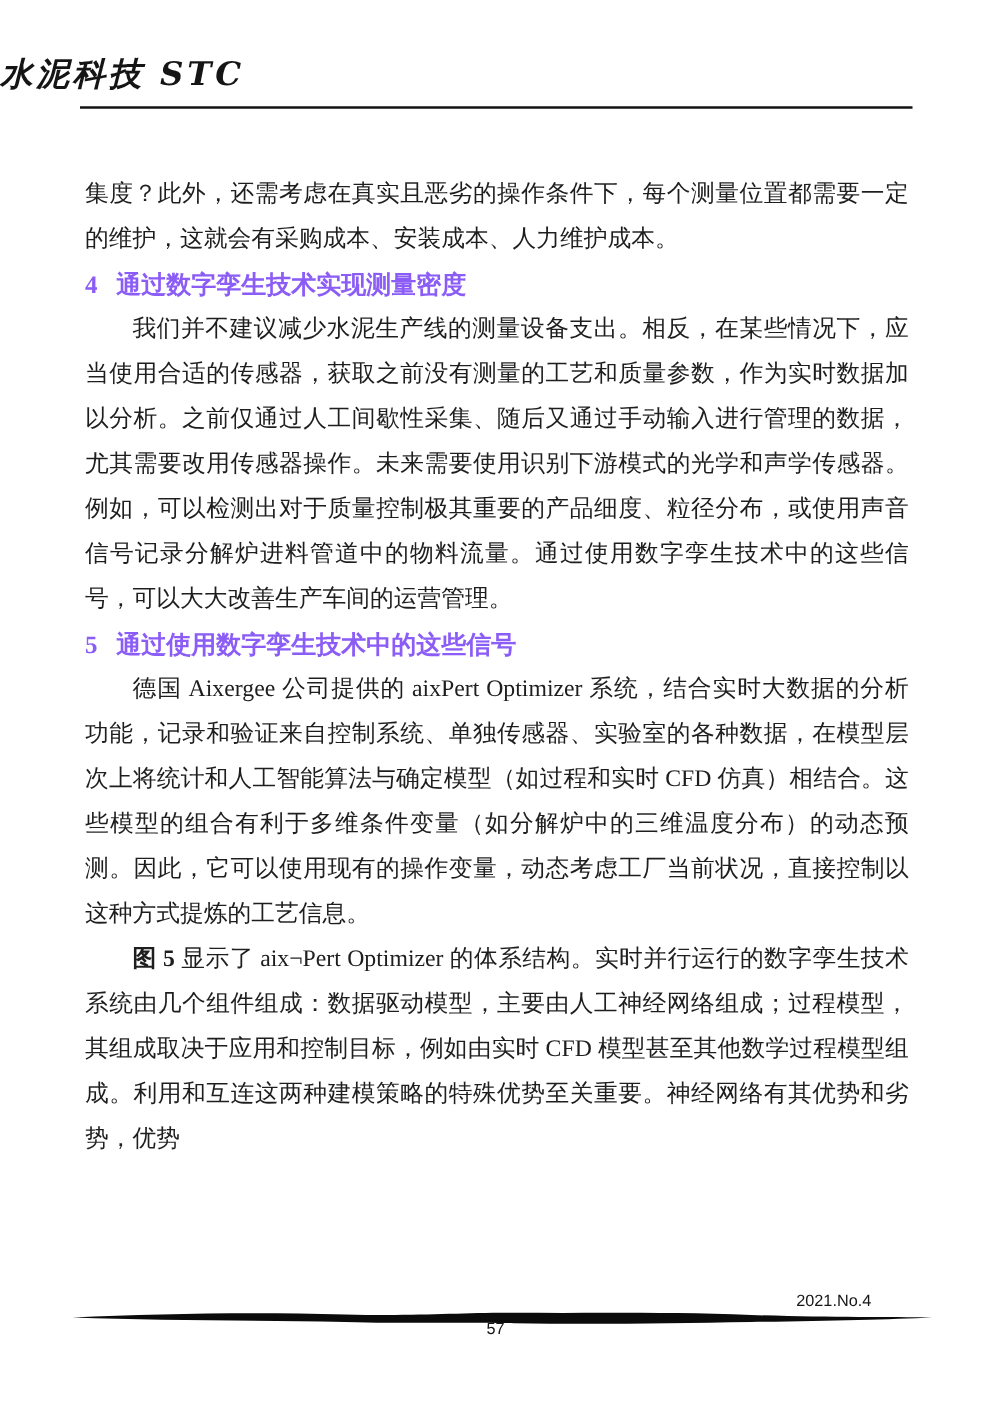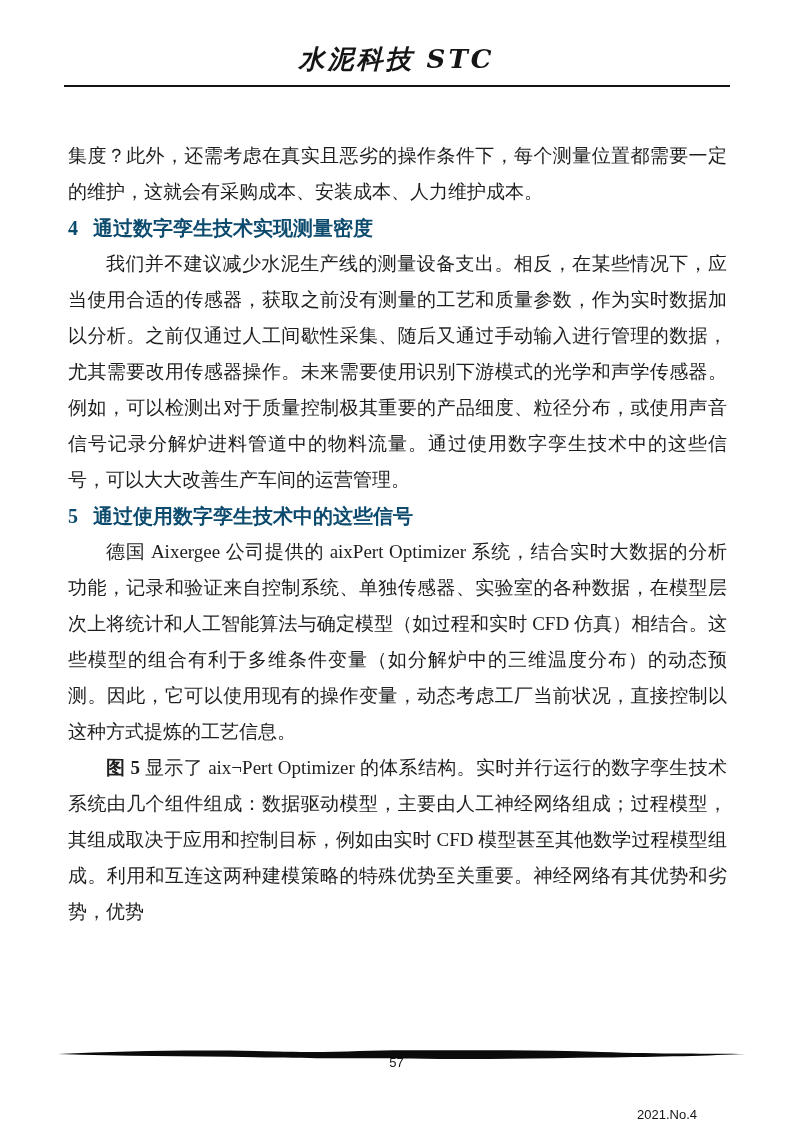--- a/index.html
+++ b/index.html
@@ -14,21 +14,20 @@
     background: #ffffff;
     color: #1b1b1b;
     overflow: hidden;
     font-family: "Liberation Serif", "DejaVu Serif", serif;
   }
   .journal-title {
     position: absolute;
     top: 42px;
     left: 0;
     width: 100%;
-    text-align: center;
     font-family: "DejaVu Serif", "Liberation Serif", serif;
     font-style: italic;
     font-weight: 700;
     font-size: 26px;
     letter-spacing: 3px;
     color: #151515;
   }
   .header-rule {
     position: absolute;
     top: 85px;
@@ -53,21 +52,21 @@
   }
   p.para.no-indent {
     text-indent: 0;
     margin-top: 44px;
   }
   h2.section-heading {
     margin: 0;
     font-size: 20px;
     line-height: 36px;
     font-weight: 700;
-    color: #0c4a6e;
+    color: #8b5cf6;
     text-align: left;
   }
   .sec-num {
     margin-right: 15px;
   }
   .bold-lead {
     font-weight: 700;
   }
   .footer-bar {
     position: absolute;
@@ -81,21 +80,21 @@
     top: 1055px;
     left: 0;
     width: 100%;
     text-align: center;
     font-family: "Liberation Sans", "DejaVu Sans", sans-serif;
     font-size: 13px;
     color: #151515;
   }
   .issue-number {
     position: absolute;
-    top: 1107px;
+    top: 1033px;
     right: 96px;
     font-family: "Liberation Sans", "DejaVu Sans", sans-serif;
     font-size: 13px;
     color: #151515;
   }
 </style>
 </head>
 <body>
 
 <div class="page">

